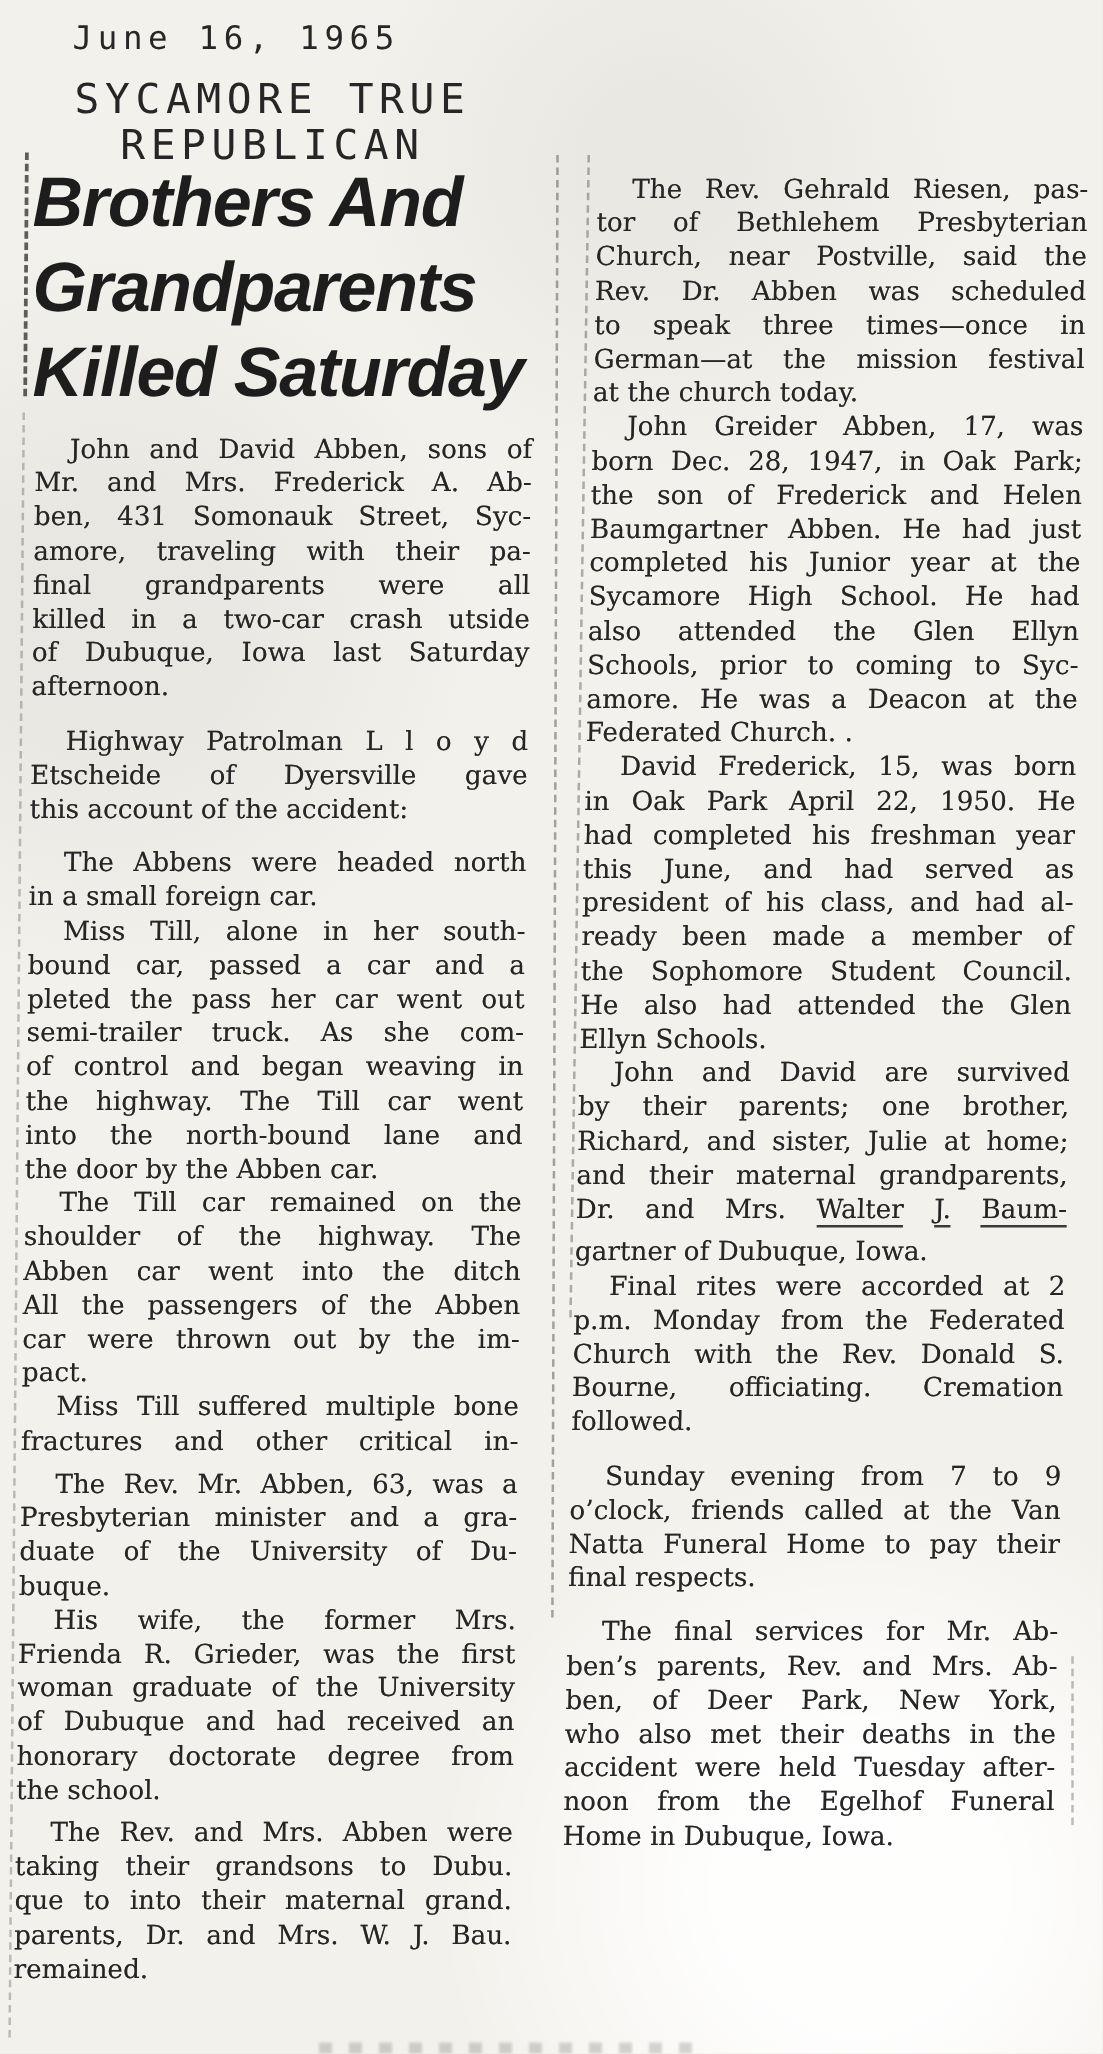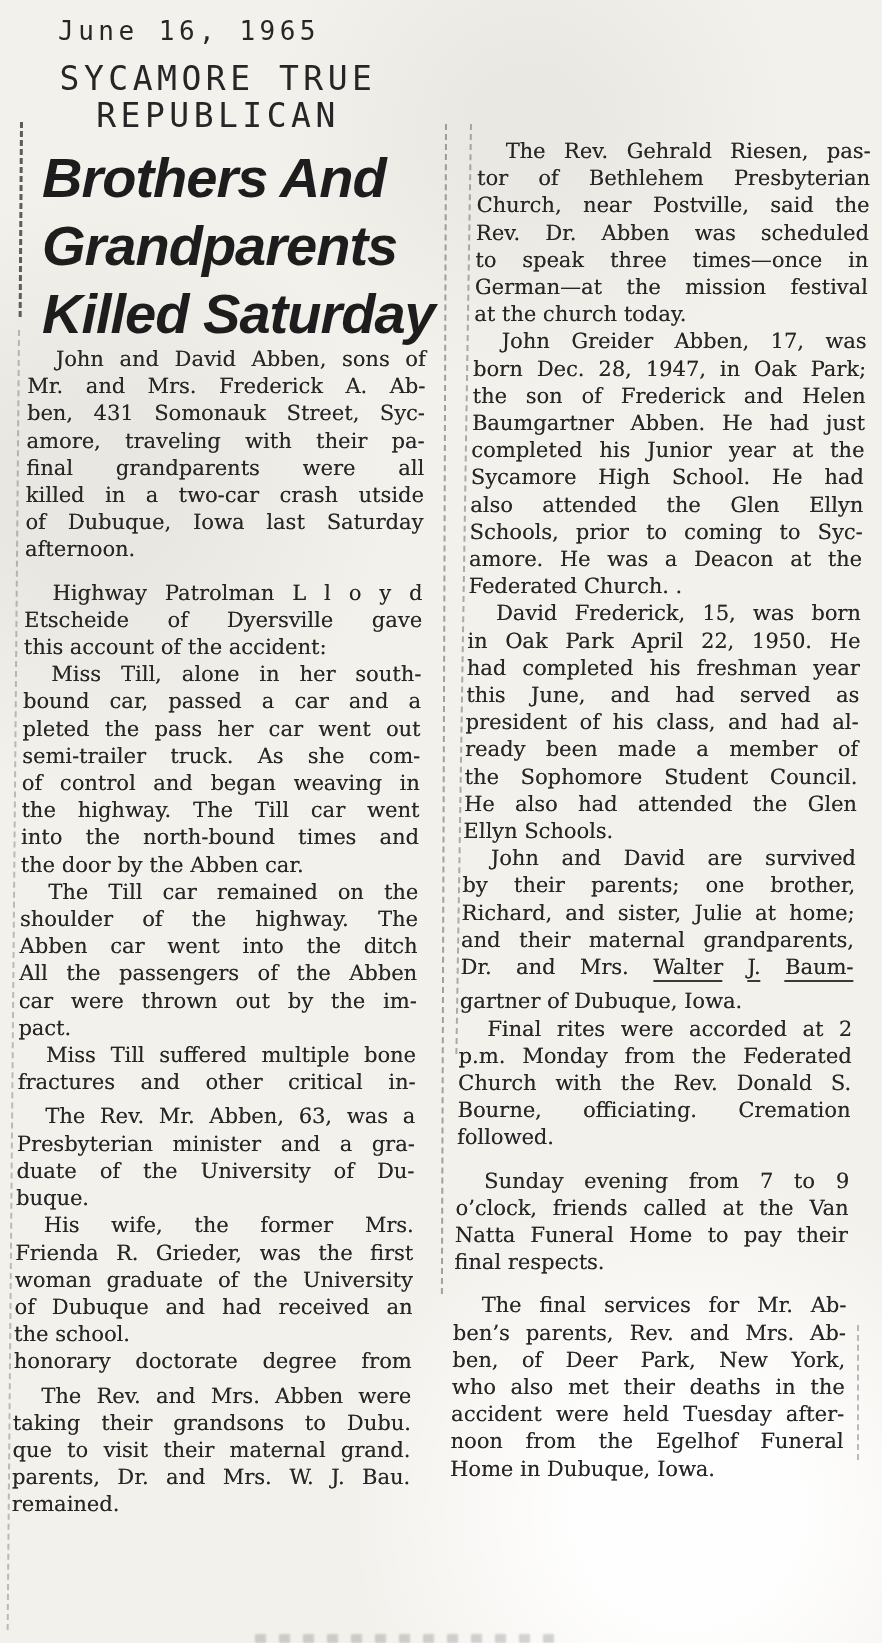--- a/index.html
+++ b/index.html
@@ -33,21 +33,21 @@
     position:absolute;left:58px;top:16px;
     font-family:"DejaVu Sans Mono","Liberation Mono",monospace;
     font-size:26px;letter-spacing:4.5px;white-space:nowrap;
   }
   .masthead{
     position:absolute;left:0;top:60px;width:436px;text-align:center;
     font-family:"DejaVu Sans Mono","Liberation Mono",monospace;
     font-size:33px;letter-spacing:4.5px;line-height:37px;
   }
   .headline{
-    position:absolute;left:26px;top:128px;width:420px;margin:16px;
+    position:absolute;left:26px;top:128px;width:420px;margin:0;
     font-family:"Liberation Sans","DejaVu Sans",sans-serif;
     font-style:italic;font-weight:700;
     font-size:56px;line-height:68px;letter-spacing:-1px;
     color:#1d1d1d;
     transform:scaleY(1.0);
   }
   .headline span{display:block;white-space:nowrap;}
 
   .col{
     position:absolute;
@@ -111,28 +111,32 @@
         <div class="line">final grandparents were all</div>
         <div class="line">killed in a two-car crash utside</div>
         <div class="line">of Dubuque, Iowa last Saturday</div>
         <div class="line endline">afternoon.</div>
       </div>
       <div class="para gap-large">
         <div class="line indent">Highway Patrolman L l o y d</div>
         <div class="line">Etscheide of Dyersville gave</div>
         <div class="line endline">this account of the accident:</div>
       </div>
+      <div class="para gap-large">
+        <div class="line indent">The Abbens were headed north</div>
+        <div class="line endline">in a small foreign car.</div>
+      </div>
       <div class="para">
         <div class="line indent">Miss Till, alone in her south-</div>
         <div class="line">bound car, passed a car and a</div>
         <div class="line">pleted the pass her car went out</div>
         <div class="line">semi-trailer truck. As she com-</div>
         <div class="line">of control and began weaving in</div>
         <div class="line">the highway. The Till car went</div>
-        <div class="line">into the north-bound times and</div>
+        <div class="line">into the north-bound lane and</div>
         <div class="line endline">the door by the Abben car.</div>
       </div>
       <div class="para">
         <div class="line indent">The Till car remained on the</div>
         <div class="line">shoulder of the highway. The</div>
         <div class="line">Abben car went into the ditch</div>
         <div class="line">All the passengers of the Abben</div>
         <div class="line">car were thrown out by the im-</div>
         <div class="line endline">pact.</div>
       </div>
@@ -144,27 +148,27 @@
         <div class="line indent">The Rev. Mr. Abben, 63, was a</div>
         <div class="line">Presbyterian minister and a gra-</div>
         <div class="line">duate of the University of Du-</div>
         <div class="line endline">buque.</div>
       </div>
       <div class="para">
         <div class="line indent">His wife, the former Mrs.</div>
         <div class="line">Frienda R. Grieder, was the first</div>
         <div class="line">woman graduate of the University</div>
         <div class="line">of Dubuque and had received an</div>
+        <div class="line">honorary doctorate degree from</div>
         <div class="line endline">the school.</div>
-        <div class="line">honorary doctorate degree from</div>
       </div>
       <div class="para gap-small">
         <div class="line indent">The Rev. and Mrs. Abben were</div>
         <div class="line">taking their grandsons to Dubu.</div>
-        <div class="line">que to visit their maternal grand.</div>
+        <div class="line">que to into their maternal grand.</div>
         <div class="line">parents, Dr. and Mrs. W. J. Bau.</div>
         <div class="line endline">remained.</div>
       </div>
     </div>
   <div class="col col-right" id="col-right">
       <div class="para">
         <div class="line indent">The Rev. Gehrald Riesen, pas-</div>
         <div class="line">tor of Bethlehem Presbyterian</div>
         <div class="line">Church, near Postville, said the</div>
         <div class="line">Rev. Dr. Abben was scheduled</div>

